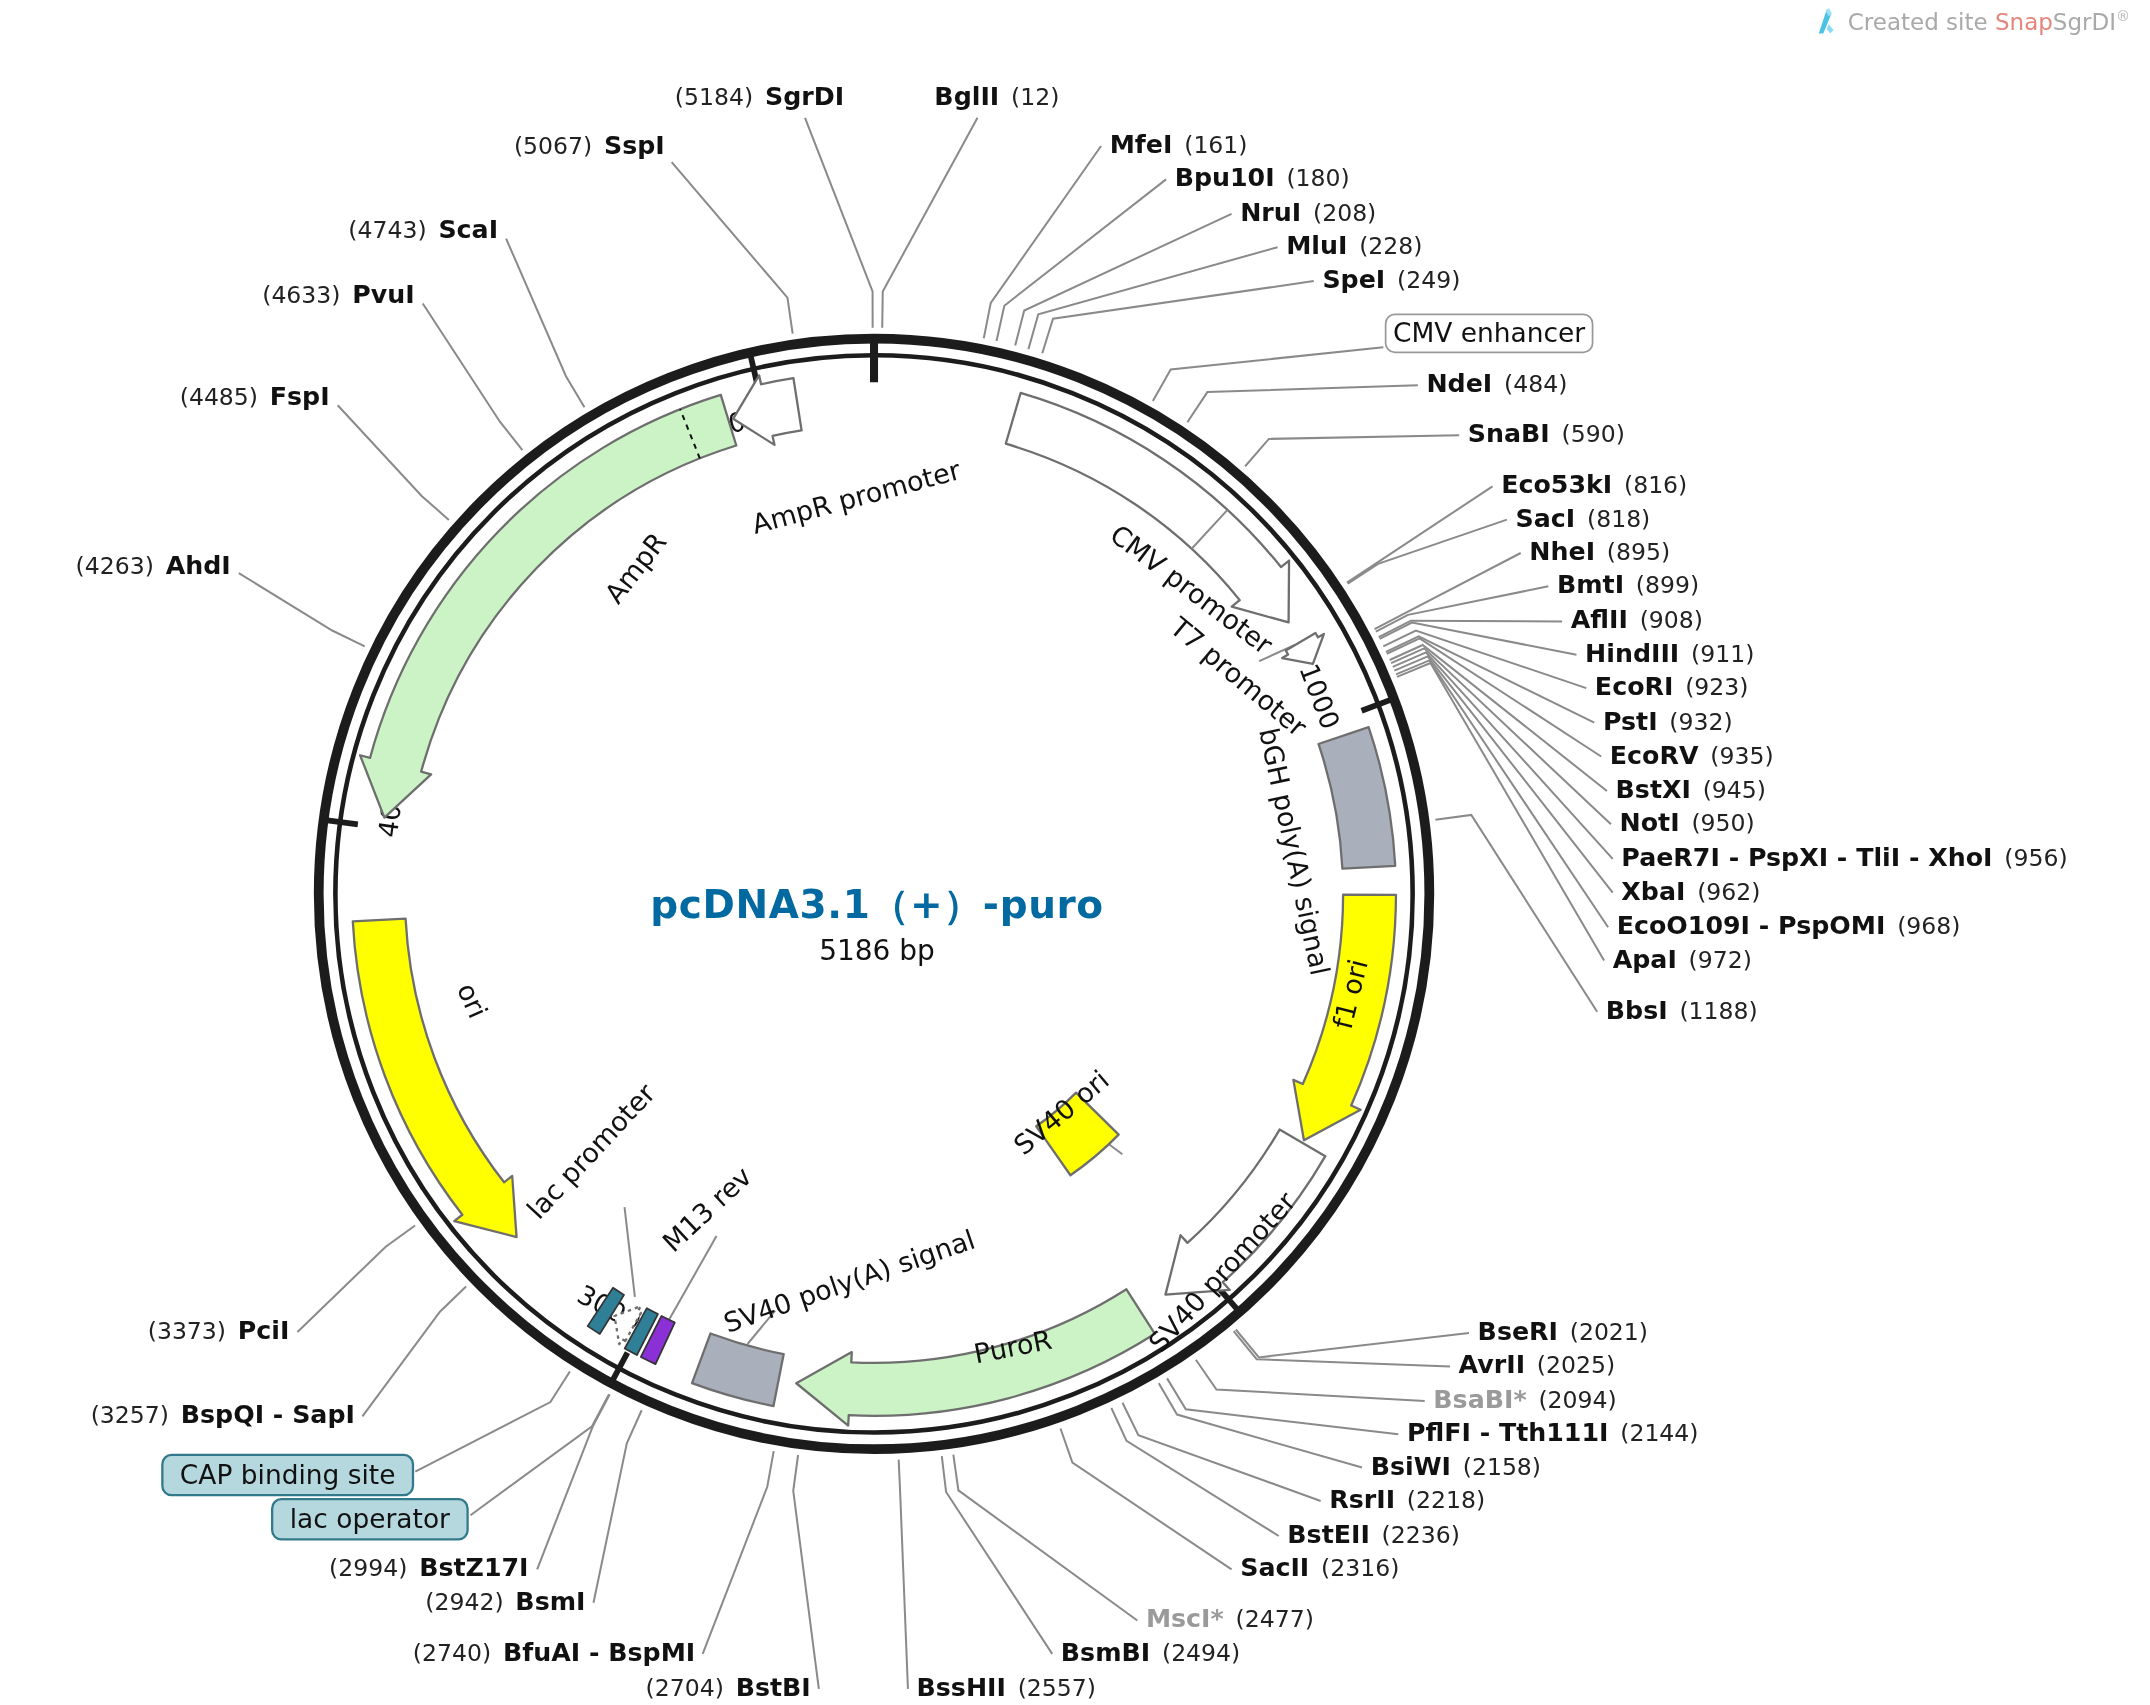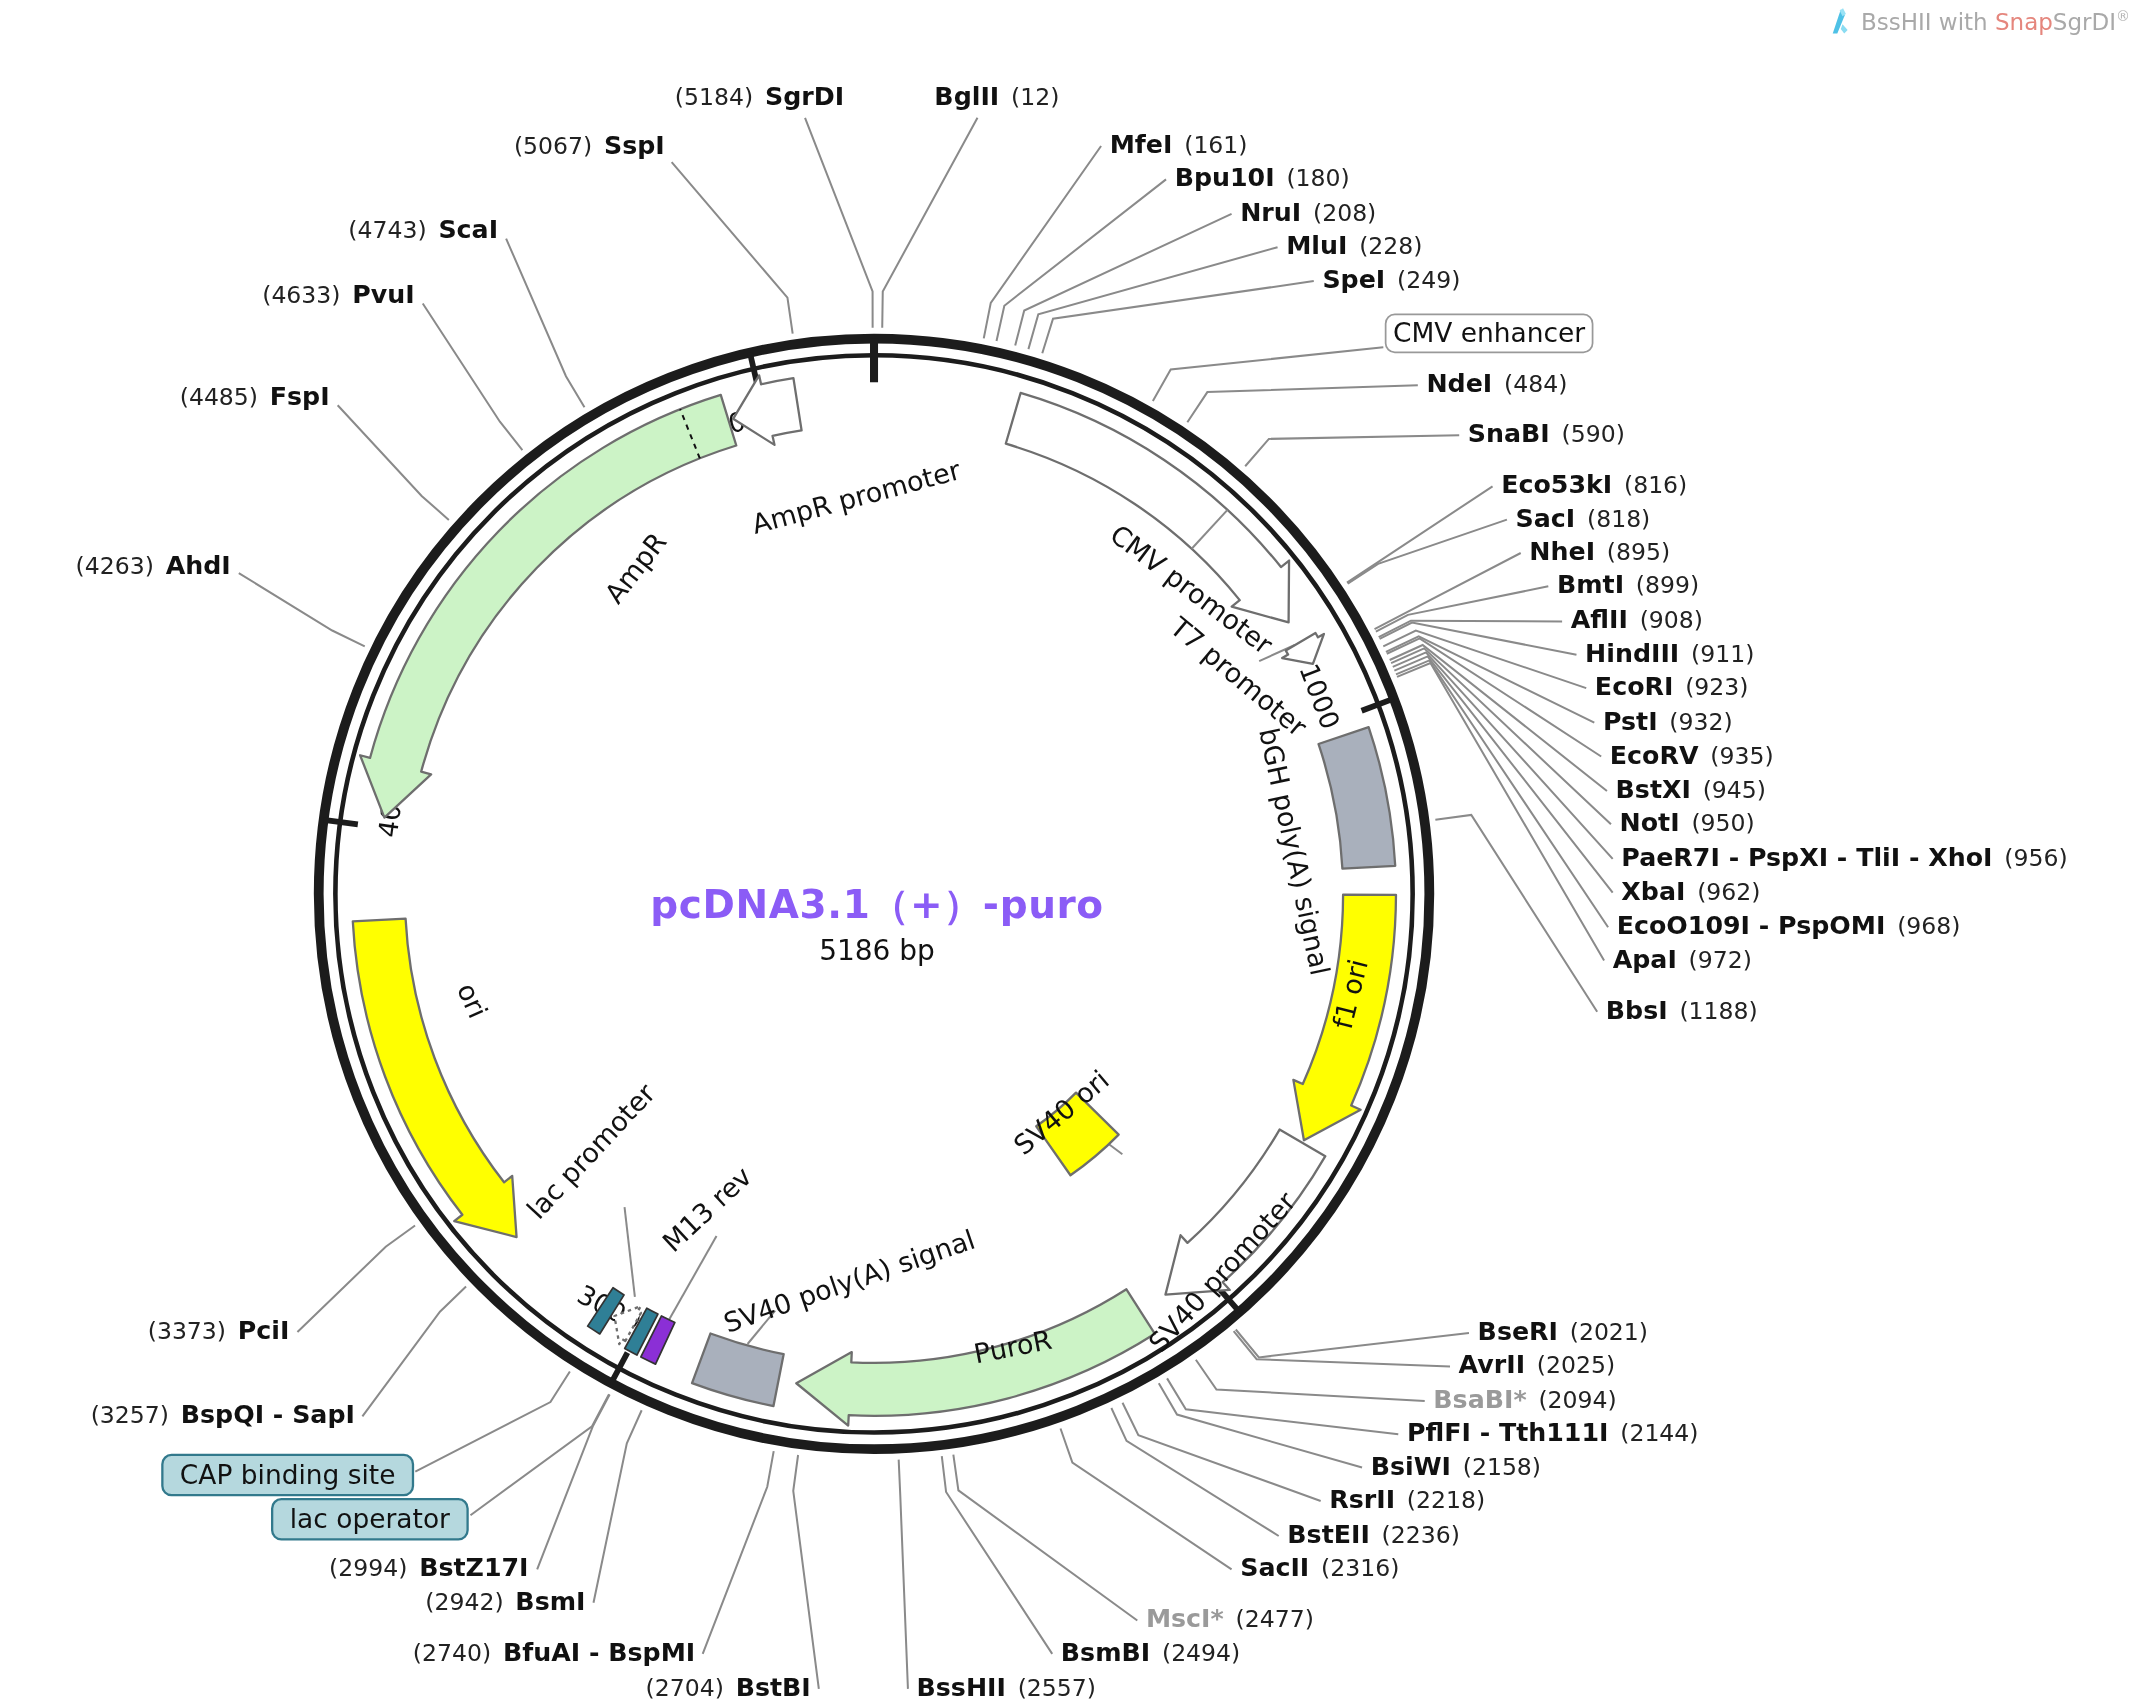--- a/index.html
+++ b/index.html
@@ -1,20 +1,20 @@
 <!DOCTYPE html>
 <html style="font-size:9.2px"><head>
 <meta charset="utf-8">
 <style>
   html,body{margin:0;padding:0;background:#ffffff;}
   body{font-family:"DejaVu Sans","Liberation Sans",sans-serif;}
   #stage{position:relative;width:2151px;height:1705px;background:#ffffff;overflow:hidden;}
   #plasmid-svg{position:absolute;left:0;top:0;}
   #center-title{position:absolute;left:877px;top:878px;transform:translateX(-50%);text-align:center;white-space:nowrap;}
-  #center-title .t1{font-size:39px;font-weight:bold;color:#8b5cf6;letter-spacing:0.6px;}
+  #center-title .t1{font-size:39px;font-weight:bold;color:#0369a1;letter-spacing:0.6px;}
   #center-title .t2{font-size:28px;color:#111;margin-top:2px;}
   #watermark{position:absolute;right:21px;top:7px;display:flex;align-items:center;gap:8px;font-size:23px;color:#a9a9a9;}
   #watermark .snap{color:#e5867d;}
   #watermark .reg{font-size:14px;vertical-align:super;color:#b5b5b5;}
   .wm-logo{width:26.4px;height:29px;display:inline-block;}
 </style>
 </head>
 <body>
 
 <div id="stage">
@@ -176,16 +176,16 @@
     <div class="t1">pcDNA3.1（+）-puro</div>
     <div class="t2">5186 bp</div>
   </div>
 
   <div id="watermark">
     <svg class="wm-logo" viewBox="0 0 46 50">
       <polygon points="10,46 24,4 31,14 18,46" fill="#4ec1e6"></polygon>
       <polygon points="27,30 36,40 30,46 24,38" fill="#8adcf2"></polygon>
       <polygon points="22,6 28,2 33,12 27,16" fill="#9ae2f5"></polygon>
     </svg>
-    <span><span>BssHII with </span><span class="snap">Snap</span><span>SgrDI</span><span class="reg">®</span></span>
+    <span><span>Created site </span><span class="snap">Snap</span><span>SgrDI</span><span class="reg">®</span></span>
   </div>
 </div>
 
 
 </body></html>

